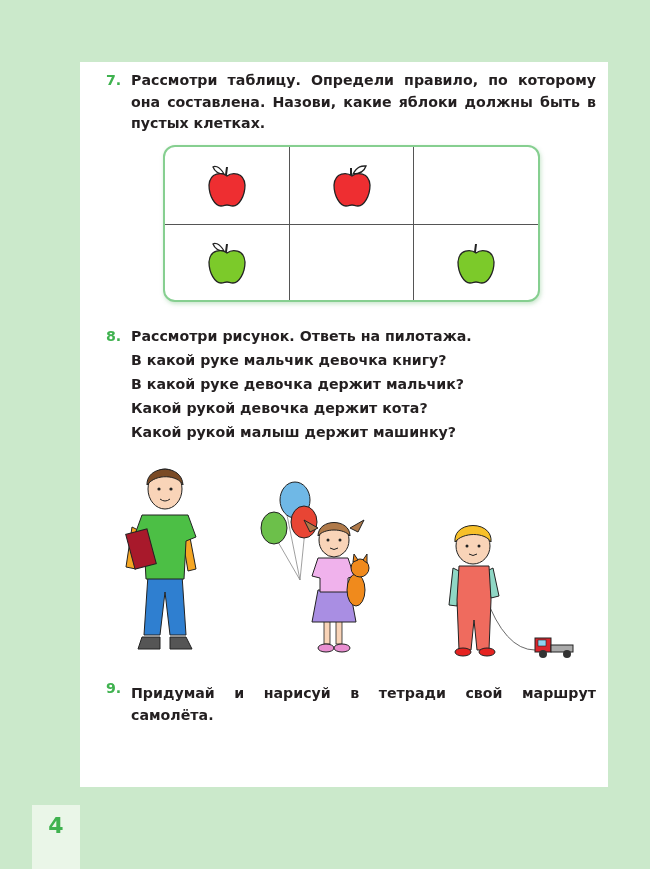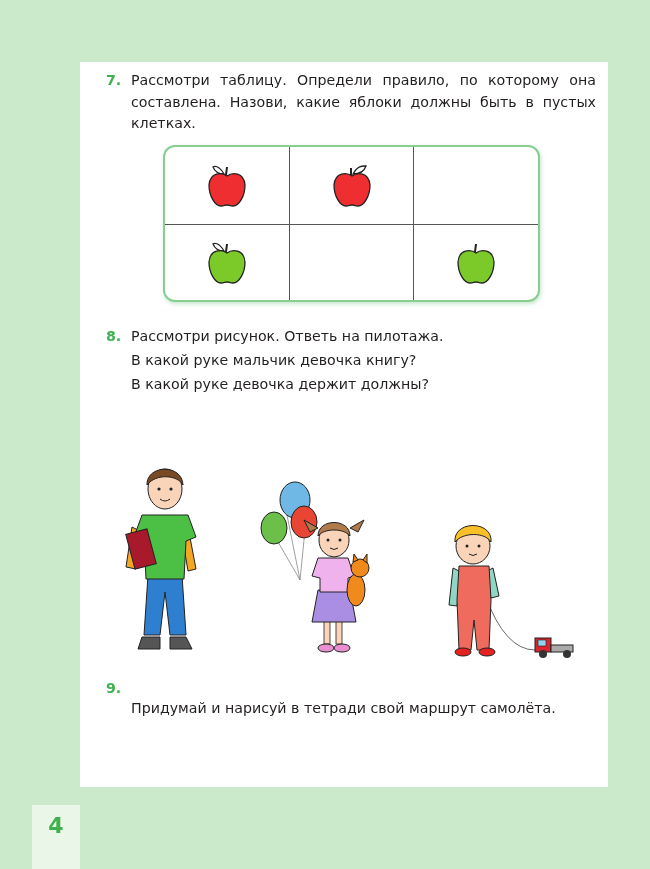--- a/index.html
+++ b/index.html
@@ -10,27 +10,27 @@
     color: #231f20;
   }
   .panel {
     position: absolute; left: 80px; top: 62px; width: 528px; height: 725px;
     background: #ffffff;
   }
   .task { position: absolute; left: 26px; width: 490px; font-size: 14.2px; line-height: 21.5px; }
   .task .num {
     position: absolute; left: 0; top: 0; color: #3fb24f; font-weight: bold;
   }
-  .task .body { margin-left: 25px; text-align: justify; }
+  .task .body { margin-left: 25px; text-align: justify; font-weight: bold; }
   .task p { margin: 0; }
   .t7 { top: 8px; }
   .t8 { top: 264px; }
   .t8 .body p { margin-bottom: 2.5px; }
   .t9 { top: 616px; }
-  .t9 .body p.extra { margin-top: 20px; }
+  .t9 .body p.extra { margin-top: 5px; }
 
   
   .apple-table {
     position: absolute; left: 83px; top: 83px; width: 373px; height: 153px;
     border: 2px solid #86cf90; border-radius: 12px;
     box-shadow: 1px 2px 4px rgba(100,180,110,0.35);
     display: grid; grid-template-columns: 125px 124px 124px; grid-template-rows: 78px 75px;
     overflow: hidden; background: #fff;
   }
   .cell { position: relative; display: flex; align-items: center; justify-content: center; }
@@ -104,21 +104,23 @@
         </svg>
       </span>
     </div>
   </div>
 
   <div class="task t8">
     <span class="num">8.</span>
     <div class="body">
       <p>Рассмотри рисунок. Ответь на пилотажа.</p>
       <p>В какой руке мальчик девочка книгу?</p>
-      <p>В какой руке девочка держит должны?</p>
+      <p>В какой руке девочка держит мальчик?</p>
+      <p>Какой рукой девочка держит кота?</p>
+      <p>Какой рукой малыш держит машинку?</p>
     </div>
   </div>
 
   <div class="figure boy">
     <svg width="90" height="200" viewBox="0 0 90 200">
 
       <path d="M28 118 L24 178 L40 178 L45 135 L50 178 L66 178 L62 118 Z" fill="#2f7fd0" stroke="#222" stroke-width="1"></path>
       <path d="M22 180 L40 180 L40 192 L18 192 Z" fill="#555" stroke="#222"></path>
       <path d="M50 180 L66 180 L72 192 L50 192 Z" fill="#555" stroke="#222"></path>
 

